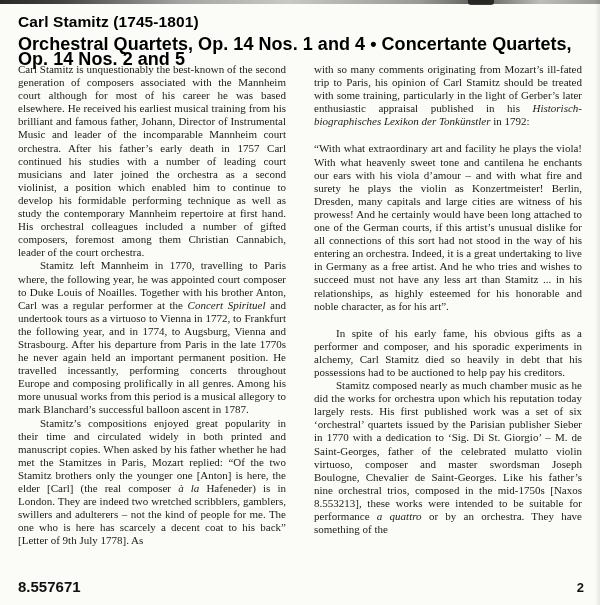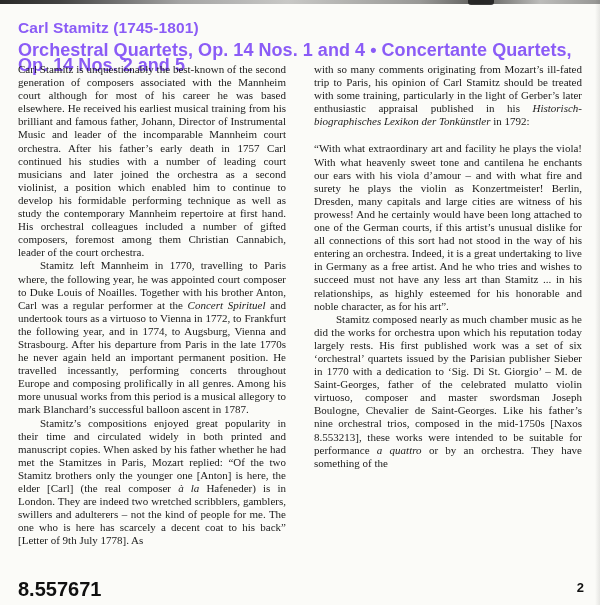--- a/index.html
+++ b/index.html
@@ -21,21 +21,21 @@
   .scan-blob {
     position: absolute; top: 0; left: 468px;
     width: 26px; height: 5px;
     background: #1c1c1c; border-radius: 0 0 3px 3px; opacity: .85;
   }
   .scan-edge-right {
     position: absolute; top: 0; right: 0;
     width: 5px; height: 605px;
     background: linear-gradient(90deg, rgba(0,0,0,0) 0%, rgba(80,80,78,0.12) 100%);
   }
-  .page-header { position: absolute; left: 18px; top: 19px; width: 566px; color: #8b5cf6; }
+  .page-header { position: absolute; left: 18px; top: 13px; width: 566px; color: #000000; }
   .title {
     font-family: "Liberation Sans", sans-serif;
     font-weight: bold; font-size: 15.5px; line-height: 18px;
     letter-spacing: 0.1px;
   }
   .subtitle {
     font-family: "Liberation Sans", sans-serif;
     font-weight: bold; font-size: 18px; line-height: 15px;
     margin-top: 6px; letter-spacing: 0.05px;
   }
@@ -49,21 +49,21 @@
     font-size: 11px; line-height: 13.1px;
     text-align: justify; color: #1a1a1a;
   }
   .col p.para { margin: 0; }
   .col p.indent { text-indent: 22px; }
   .col p.space { margin-top: 14px; }
   .col i { font-style: italic; }
   .footer-catalog {
     position: absolute; left: 18px; top: 578px;
     font-family: "Liberation Sans", sans-serif;
-    font-weight: bold; font-size: 20px; color: #101010;
+    font-weight: bold; font-size: 15px; color: #101010;
   }
   .footer-page {
     position: absolute; right: 16px; top: 580px;
     font-family: "Liberation Sans", sans-serif;
     font-weight: bold; font-size: 13px; color: #101010;
   }
 </style>
 </head>
 <body style="background: rgb(251, 251, 248);">
 
@@ -78,18 +78,19 @@
 
 <div class="columns">
   <div class="col" style="color: rgb(26, 26, 26);">
       <p class="para"><span>Carl Stamitz is unquestionably the best-known of the second generation of composers associated with the Mannheim court although for most of his career he was based elsewhere. He received his earliest musical training from his brilliant and famous father, Johann, Director of Instrumental Music and leader of the incomparable Mannheim court orchestra. After his father’s early death in 1757 Carl continued his studies with a number of leading court musicians and later joined the orchestra as a second violinist, a position which enabled him to continue to develop his formidable performing technique as well as study the contemporary Mannheim repertoire at first hand. His orchestral colleagues included a number of gifted composers, foremost among them Christian Cannabich, leader of the court orchestra.</span></p>
       <p class="para indent"><span>Stamitz left Mannheim in 1770, travelling to Paris where, the following year, he was appointed court composer to Duke Louis of Noailles. Together with his brother Anton, Carl was a regular performer at the </span><i>Concert Spirituel</i><span> and undertook tours as a virtuoso to Vienna in 1772, to Frankfurt the following year, and in 1774, to Augsburg, Vienna and Strasbourg. After his departure from Paris in the late 1770s he never again held an important permanent position. He travelled incessantly, performing concerts throughout Europe and composing prolifically in all genres. Among his more unusual works from this period is a musical allegory to mark Blanchard’s successful balloon ascent in 1787.</span></p>
       <p class="para indent"><span>Stamitz’s compositions enjoyed great popularity in their time and circulated widely in both printed and manuscript copies. When asked by his father whether he had met the Stamitzes in Paris, Mozart replied: “Of the two Stamitz brothers only the younger one [Anton] is here, the elder [Carl] (the real composer </span><i>à la</i><span> Hafeneder) is in London. They are indeed two wretched scribblers, gamblers, swillers and adulterers – not the kind of people for me. The one who is here has scarcely a decent coat to his back” [Letter of 9th July 1778]. As</span></p>
     </div>
   <div class="col" style="color: rgb(26, 26, 26);">
       <p class="para"><span>with so many comments originating from Mozart’s ill-fated trip to Paris, his opinion of Carl Stamitz should be treated with some training, particularly in the light of Gerber’s later enthusiastic appraisal published in his </span><i>Historisch-biographisches Lexikon der Tonkünstler</i><span> in 1792:</span></p>
       <p class="para space"><span>“With what extraordinary art and facility he plays the viola! With what heavenly sweet tone and cantilena he enchants our ears with his viola d’amour – and with what fire and surety he plays the violin as Konzertmeister! Berlin, Dresden, many capitals and large cities are witness of his prowess! And he certainly would have been long attached to one of the German courts, if this artist’s unusual dislike for all connections of this sort had not stood in the way of his entering an orchestra. Indeed, it is a great undertaking to live in Germany as a free artist. And he who tries and wishes to succeed must not have any less art than Stamitz ... in his relationships, as highly esteemed for his honorable and noble character, as for his art”.</span></p>
+      <p class="para indent space"><span>In spite of his early fame, his obvious gifts as a performer and composer, and his sporadic experiments in alchemy, Carl Stamitz died so heavily in debt that his possessions had to be auctioned to help pay his creditors.</span></p>
       <p class="para indent"><span>Stamitz composed nearly as much chamber music as he did the works for orchestra upon which his reputation today largely rests. His first published work was a set of six ‘orchestral’ quartets issued by the Parisian publisher Sieber in 1770 with a dedication to ‘Sig. Di St. Giorgio’ – M. de Saint-Georges, father of the celebrated mulatto violin virtuoso, composer and master swordsman Joseph Boulogne, Chevalier de Saint-Georges. Like his father’s nine orchestral trios, composed in the mid-1750s [Naxos 8.553213], these works were intended to be suitable for performance </span><i>a quattro</i><span> or by an orchestra. They have something of the</span></p>
     </div>
 </div>
 
 <div class="footer-catalog">8.557671</div>
 <div class="footer-page">2</div>
 
 </body></html>

